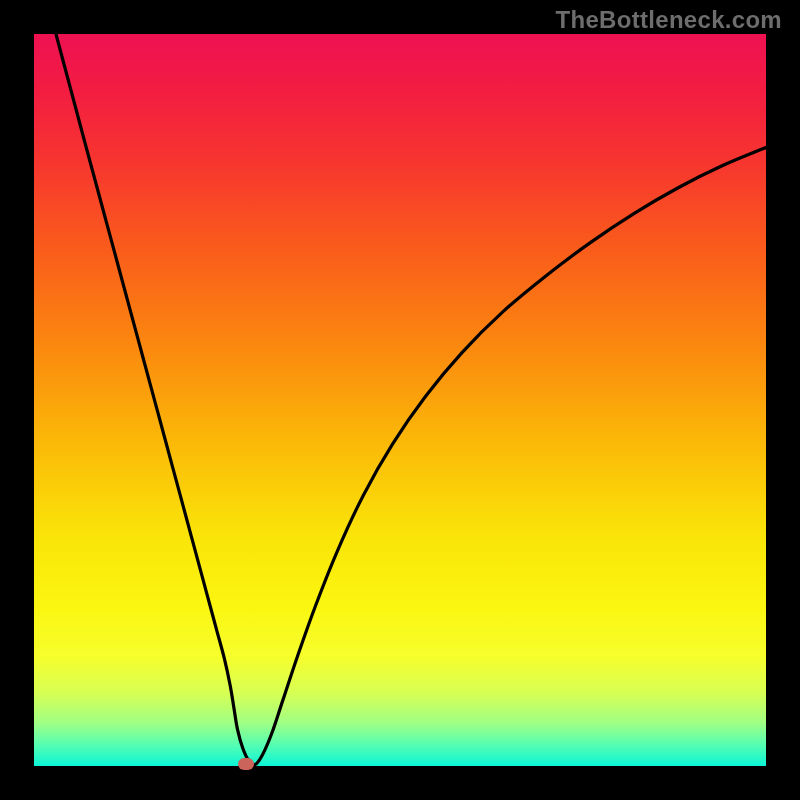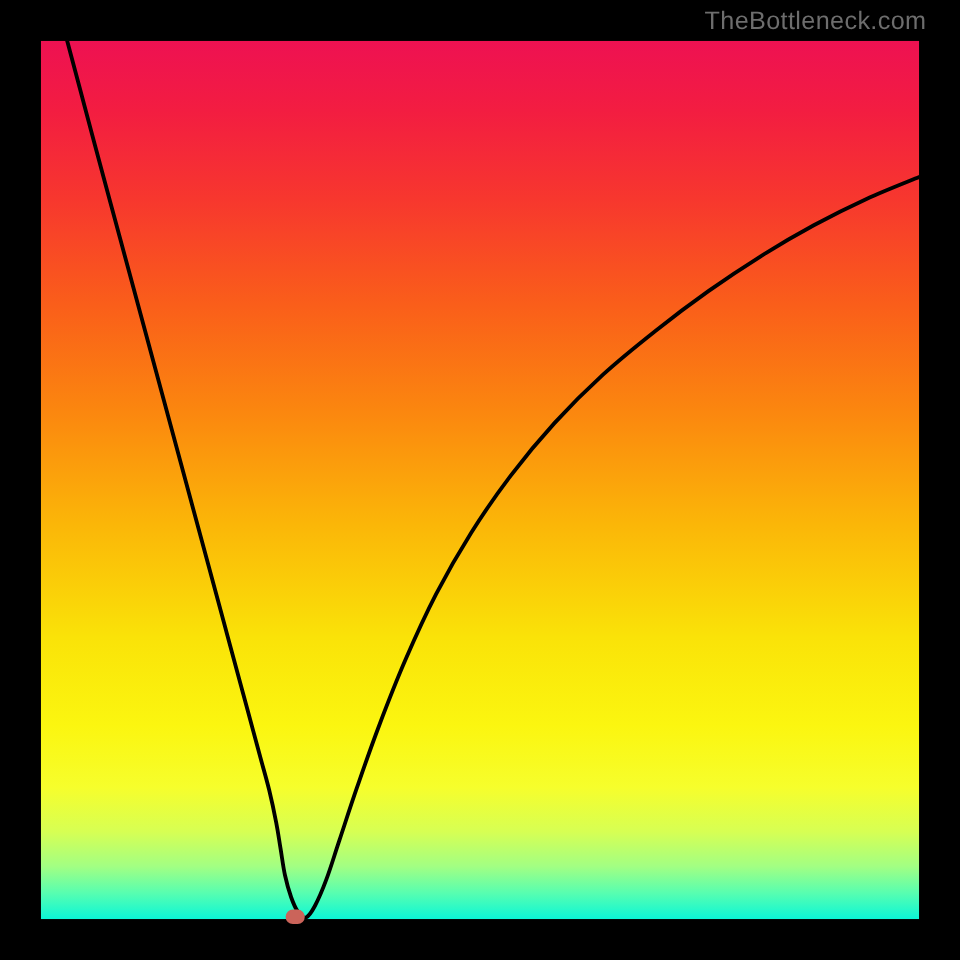--- a/index.html
+++ b/index.html
@@ -1,17 +1,17 @@
 <!DOCTYPE html>
 <html><head>
 <meta charset="utf-8">
 <style>
   * { margin: 0; padding: 0; box-sizing: border-box; }
   body { width: 800px; height: 800px; background: #000; position: relative; font-family: Arial, sans-serif; }
-  .watermark { position: absolute; top: 6px; right: 28px; color: #6d6d6d; font-size: 21px; font-weight: 400; z-index: 10; letter-spacing: 0.3px; }
+  .watermark { position: absolute; top: 6px; right: 18px; color: #6d6d6d; font-size: 24px; font-weight: 700; z-index: 10; letter-spacing: 0.3px; }
   .plot-area { position: absolute; left: 34px; top: 34px; width: 732px; height: 732px; }
   .gradient-bg { position: absolute; inset: 0; }
   .curve-layer { position: absolute; inset: 0; }
   .marker { position: absolute; width: 16px; height: 12px; background: #cb645a; border-radius: 6px; transform: translate(-50%, -50%); }
 </style>
 </head>
 <body>
 
 <div class="watermark">TheBottleneck.com</div>
 

